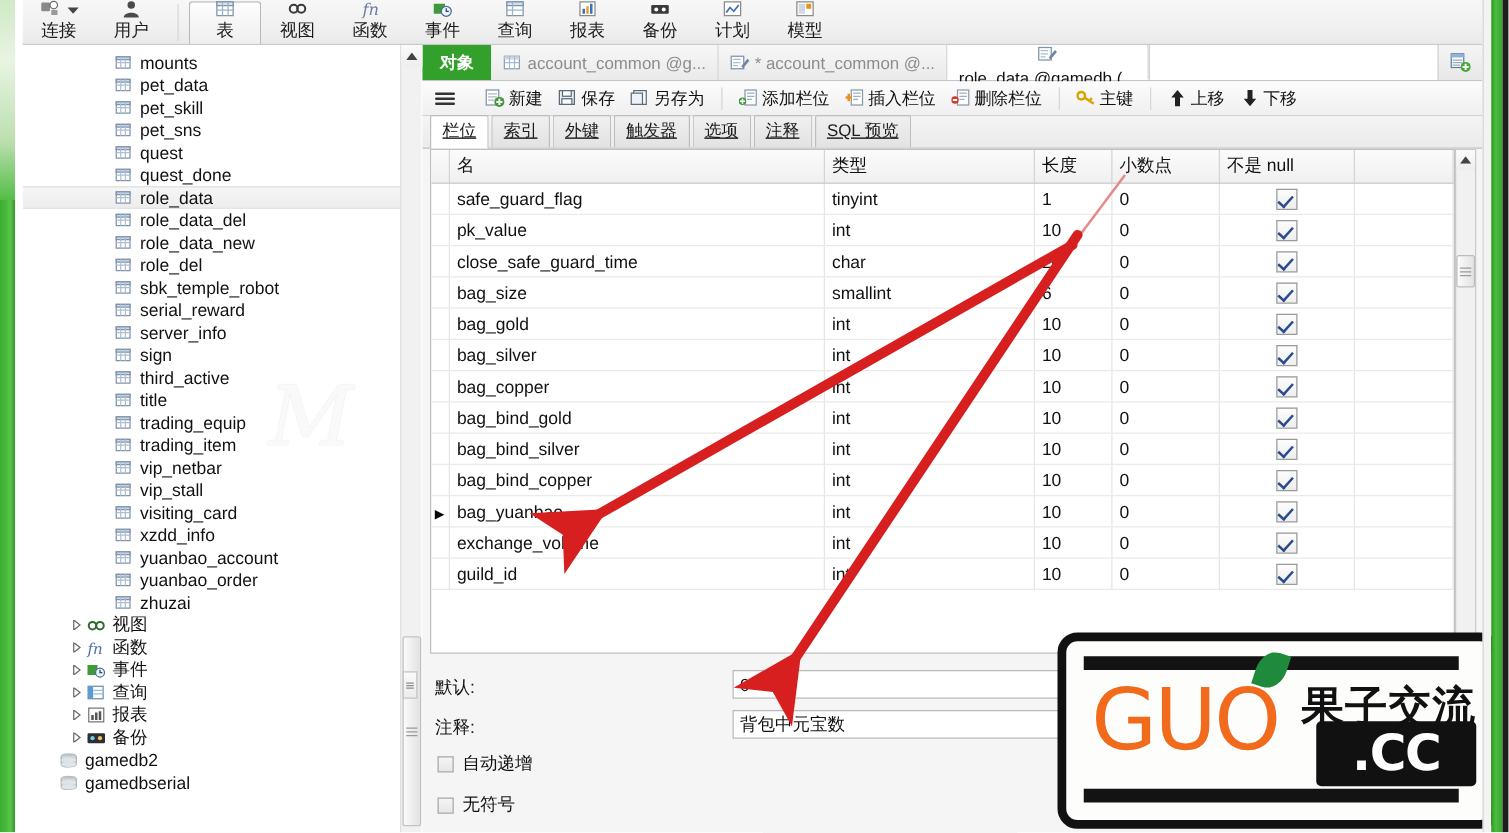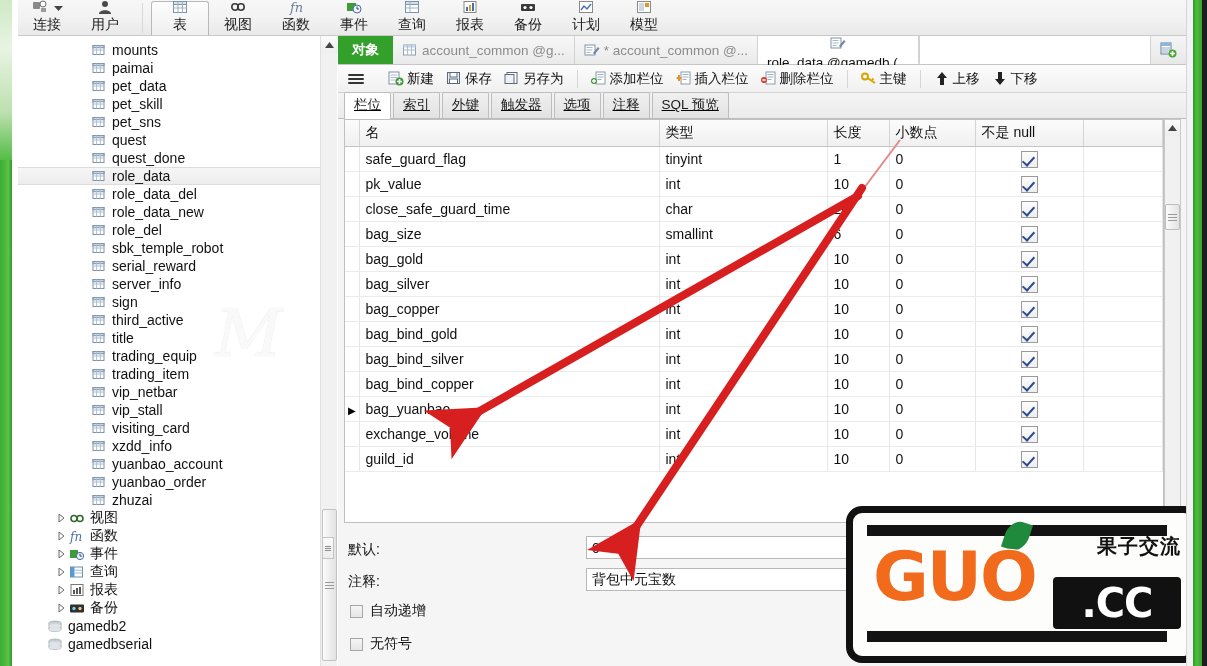--- a/index.html
+++ b/index.html
@@ -310,34 +310,34 @@
   }
   .logo-inner { position:absolute; inset:9px; }
   .logo-bar {
     position:absolute; left:12px; width:300px; height:11px; background:#131313;
   }
   .logo-bar.t { top:10px; }
   .logo-bar.b { bottom:12px; }
   .logo-guo {
     position:absolute; left:18px; top:28px;
     font-family:"DejaVu Sans", sans-serif;
-    font-weight:bold; font-size:68px; line-height:68px;
+    font-weight:normal; font-size:68px; line-height:68px;
     color:#f26b1d; letter-spacing:-2px;
     -webkit-text-stroke: 2px #ffffff;
     paint-order: stroke fill;
   }
   .logo-leaf {
     position:absolute; left:150px; top:6px; width:24px; height:30px;
     background:#1f8a3b;
     border-radius: 60% 0 60% 0;
     transform: rotate(18deg);
   }
   .logo-cn {
-    position:absolute; right:10px; top:16px;
-    font-size:20px; line-height:30px; color:#111;
+    position:absolute; right:10px; top:36px;
+    font-size:34px; line-height:30px; color:#111;
     font-weight:bold; letter-spacing:1px;
     font-family:"DejaVu Sans", sans-serif;
   }
   .logo-cc {
     position:absolute; right:10px; top:62px;
     width:128px; height:52px; background:#111;
     border-radius:4px;
     display:flex; align-items:center; justify-content:center;text-align:right;
   }
   .logo-cc span {
@@ -472,30 +472,20 @@
     <div class="tree" id="tree" style="top: 5px;">
         <div class="tnode t-indent-3">
           <span class="t-ico">
             <svg class="gico" width="16" height="15" viewBox="0 0 16 15">
               <rect x="2" y="2.5" width="11" height="9" fill="#fff" stroke="#7f93ab"></rect>
               <rect x="2" y="2.5" width="11" height="2.2" fill="#c8d8e8" stroke="#7f93ab"></rect>
               <path d="M5.6 2.5 v9 M9.3 2.5 v9 M2 7 h11" stroke="#aebfd0"></path>
             </svg>
           </span>
           <span class="t-lbl">mounts</span>
-        </div>
-        <div class="tnode t-indent-3">
-          <span class="t-ico">
-            <svg class="gico" width="16" height="15" viewBox="0 0 16 15">
-              <rect x="2" y="2.5" width="11" height="9" fill="#fff" stroke="#7f93ab"></rect>
-              <rect x="2" y="2.5" width="11" height="2.2" fill="#c8d8e8" stroke="#7f93ab"></rect>
-              <path d="M5.6 2.5 v9 M9.3 2.5 v9 M2 7 h11" stroke="#aebfd0"></path>
-            </svg>
-          </span>
-          <span class="t-lbl">paimai</span>
         </div>
         <div class="tnode t-indent-3">
           <span class="t-ico">
             <svg class="gico" width="16" height="15" viewBox="0 0 16 15">
               <rect x="2" y="2.5" width="11" height="9" fill="#fff" stroke="#7f93ab"></rect>
               <rect x="2" y="2.5" width="11" height="2.2" fill="#c8d8e8" stroke="#7f93ab"></rect>
               <path d="M5.6 2.5 v9 M9.3 2.5 v9 M2 7 h11" stroke="#aebfd0"></path>
             </svg>
           </span>
           <span class="t-lbl">pet_data</span>

